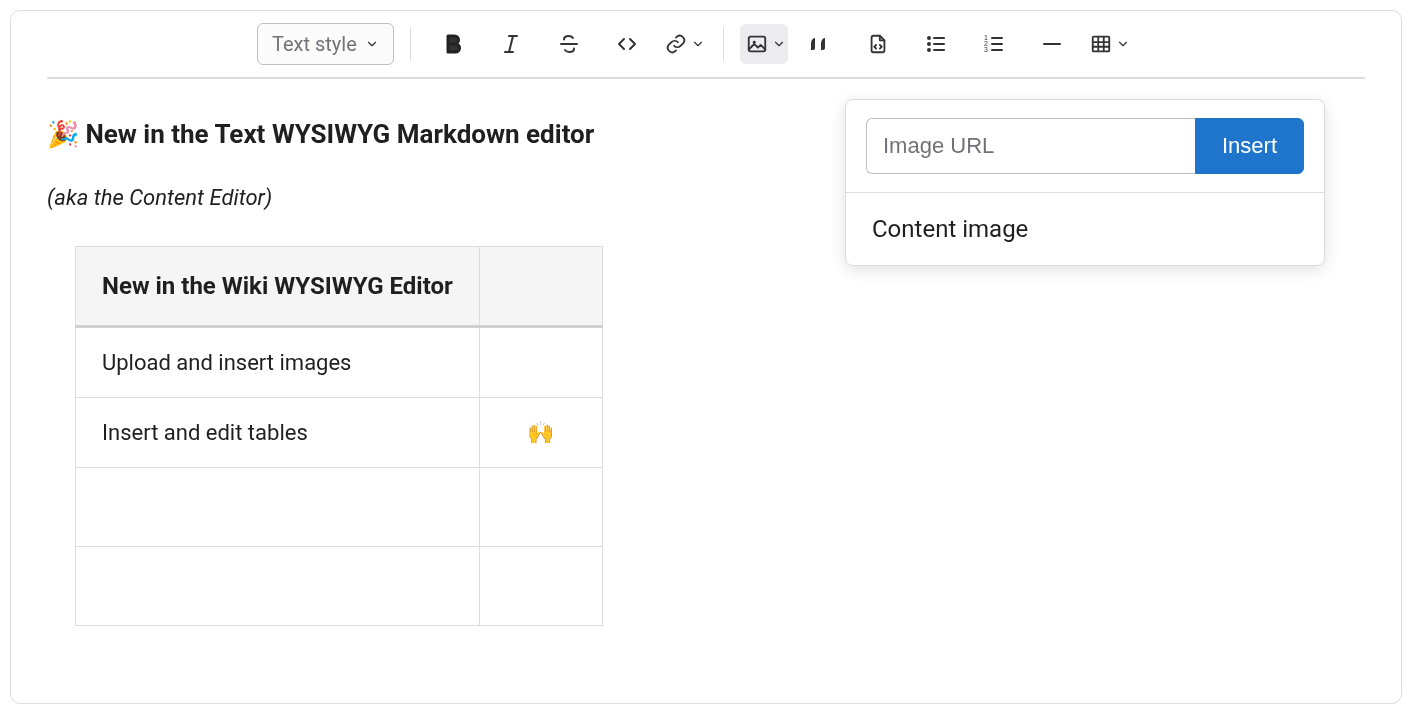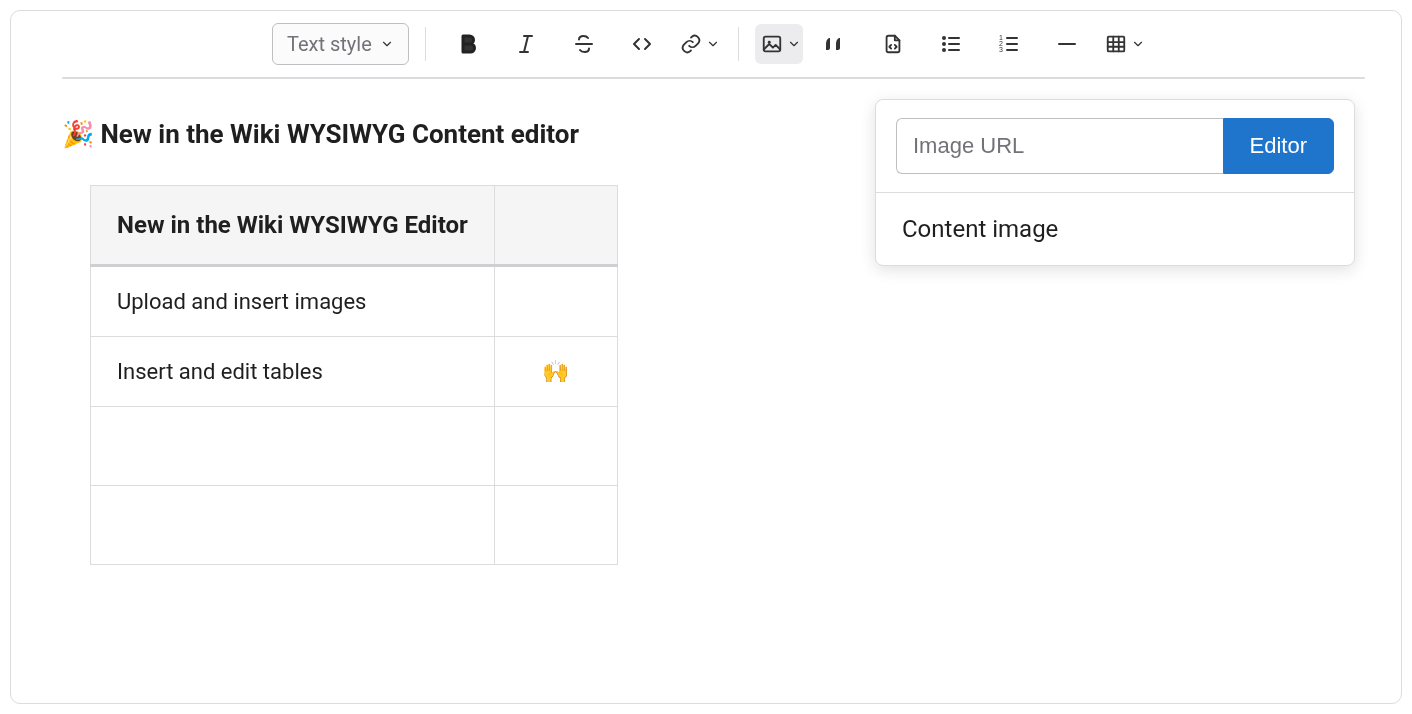--- a/index.html
+++ b/index.html
@@ -23,21 +23,21 @@
     background:#fff;
     -webkit-font-smoothing: antialiased;
   }
   .editor-frame {
     margin: 10px;
     width: 1392px;
     box-sizing: border-box;
     border: 1px solid var(--border);
     border-radius: 10px;
     background: var(--panel-bg);
-    padding: 0 0 18px 15px;
+    padding: 0 0 18px 0;
     min-height: 694px;
     position: relative;
   }
 
   
   .toolbar {
     display:flex;
     align-items:center;
     gap: 6px;
     padding: 12px 16px 12px 16px;
@@ -137,21 +137,21 @@
     border-bottom: 3px solid #cfcfd3;
   }
   table.ce-table td.emoji-cell { text-align:center; width:70px; }
   table.ce-table td.empty, table.ce-table th.empty { height: 34px; }
   table.ce-table thead th.narrow { width:70px; }
 
   
   .image-panel {
     position:absolute;
     top: 88px;
-    left: 864px;
+    left: 834px;
     width: 478px;
     background:#fff;
     border:1px solid var(--border);
     border-radius:8px;
     box-shadow: 0 4px 16px rgba(0,0,0,0.12);
     overflow:hidden;
     z-index: 20;
   }
   .image-panel .row {
     display:flex;
@@ -312,30 +312,31 @@
       </div>
 
     </div>
   </div>
 
   <div class="content-hr"></div>
 
   <div class="image-panel">
     <div class="row">
       <input type="text" placeholder="Image URL" style="">
-      <button class="insert-btn">Editor</button>
+      <button class="insert-btn">Insert</button>
     </div>
     <div class="upload-row">Content image</div>
   </div>
 
   <div class="content">
     <div class="heading-line">
       <span class="emoji">🎉</span>
-      <span>New in the Wiki WYSIWYG Content editor</span>
+      <span>New in the Text WYSIWYG Markdown editor</span>
     </div>
+    <div class="subtitle">(aka the Content Editor)</div>
 
     <table class="ce-table">
       <thead>
         <tr>
           <th>New in the Wiki WYSIWYG Editor</th>
           <th class="narrow empty"></th>
         </tr>
       </thead>
       <tbody>
         <tr>

